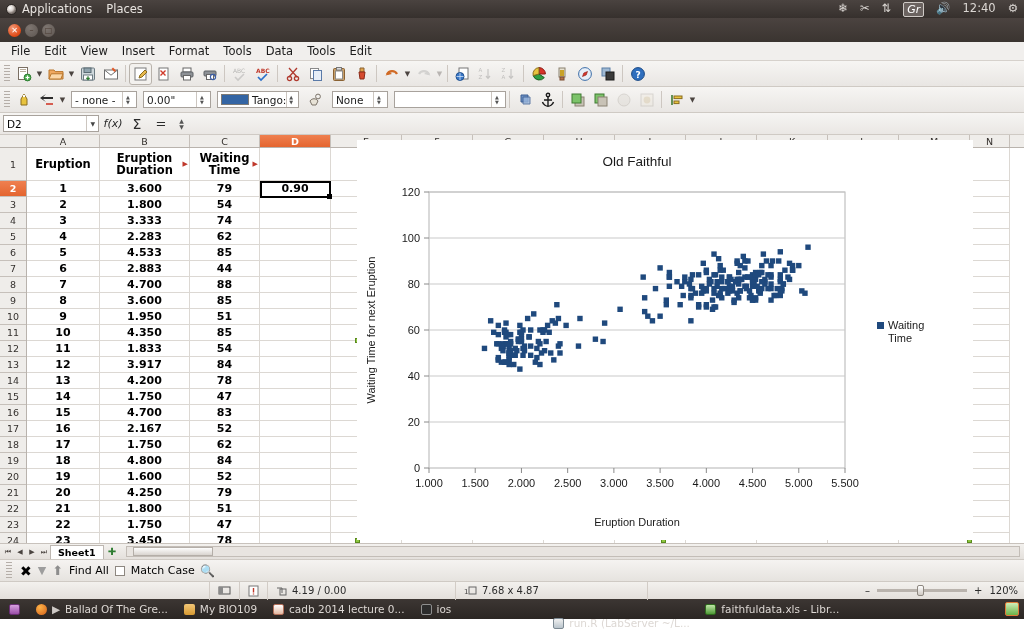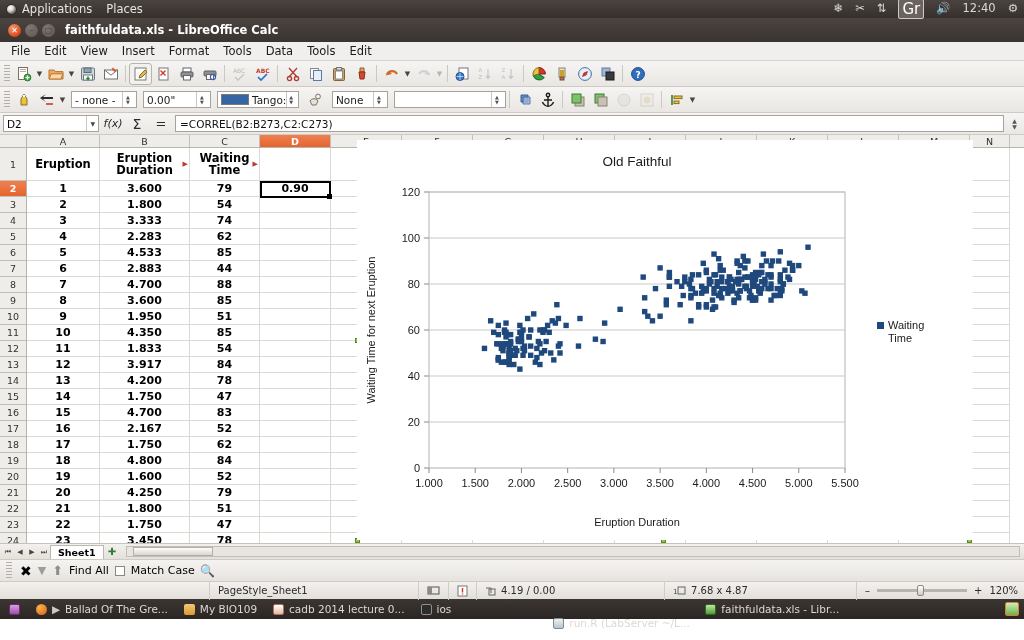--- a/index.html
+++ b/index.html
@@ -9,22 +9,22 @@
 
   
   #unity-panel { height:18px; background:linear-gradient(#4a4340,#36302d);
     display:flex; align-items:center; color:#e8e4e0; font-size:11.5px; padding:0 6px; }
   #unity-panel .pitem { margin-right:14px; display:flex; align-items:center; gap:5px; }
   .ubtn-circle { width:11px; height:11px; border-radius:50%;
     background:radial-gradient(circle at 35% 32%,#fff 0%,#d9d2cd 38%,#8a817c 60%,#4a4340 100%);
     border:1px solid #2c2724; display:inline-block; }
   #tray { margin-left:auto; display:flex; align-items:center; gap:12px; font-size:11.5px; }
   #tray .ico { opacity:.92; display:inline-block; line-height:1; }
-  .gr-box { border:1px solid #cfcac6; padding:0 3px; border-radius:2px; font-size:15px;
-    background:#6b6360; color:#fff; }
+  .gr-box { border:1px solid #cfcac6; padding:0 3px; border-radius:2px; font-size:11px;
+    background:#6b6360; color:#fff;font-style:italic; }
 
   
   #titlebar { height:24px; background:linear-gradient(#4b4340,#3a3430);
     display:flex; align-items:center; padding:0 8px; color:#fff; }
   .wbtns { display:flex; gap:4px; margin-right:10px; }
   .wb { width:13px; height:13px; border-radius:50%; display:flex; align-items:center;
     justify-content:center; font-size:8px; color:#4a3b33; }
   .wb.close { background:radial-gradient(circle at 35% 30%,#f29a78,#df4814 70%); color:#fff; }
   .wb.min { background:radial-gradient(circle at 35% 30%,#7e7671,#5d5550); }
   .wb.max { background:radial-gradient(circle at 35% 30%,#7e7671,#5d5550); }
@@ -159,21 +159,20 @@
     <span class="ico">⚙</span>
   </span>
 </div>
 
 <div id="titlebar">
   <span class="wbtns">
     <span class="wb close">✕</span>
     <span class="wb min">–</span>
     <span class="wb max">□</span>
   </span>
-  <span id="wtitle">faithfuldata.xls - LibreOffice Calc</span>
 </div>
 
 <div id="menubar">
   <span class="mi">File</span>
   <span class="mi">Edit</span>
   <span class="mi">View</span>
   <span class="mi">Insert</span>
   <span class="mi">Format</span>
   <span class="mi">Tools</span>
   <span class="mi">Data</span>
@@ -446,23 +445,20 @@
 </div>
 
 <div id="formulabar">
   <div id="namebox">
     <span>D2</span>
     <span class="spin">▼</span>
   </div>
   <div class="fbtn" style="font-style:italic;font-size:11px;">f(x)</div>
   <div class="fbtn" style="font-size:14px;">Σ</div>
   <div class="fbtn" style="font-size:13px;">=</div>
-  <div id="inputline">
-    <span>=CORREL(B2:B273,C2:C273)</span>
-  </div>
   <div id="fb-right">▲<br>▼</div>
 </div>
 
 <div id="gridwrap">
 
   <div id="colhdr">
     <div class="corner"></div>
     <div class="ch" style="width:73px">A</div>
     <div class="ch" style="width:90px">B</div>
     <div class="ch" style="width:70px">C</div>
@@ -1260,21 +1256,20 @@
   <span style="color:#9d9d9d;font-size:11px;">▼</span>
   <span style="color:#8d8d8d;font-size:13px;">⬆</span>
   <span>Find All</span>
   <span class="chkbox"></span>
   <span>Match Case</span>
   <span style="font-size:12px;">🔍</span>
 </div>
 
 <div id="statusbar">
   <span class="sec" style="width:210px;"></span>
-  <span class="sec" style="flex:1;justify-content:flex-start;">PageStyle_Sheet1</span>
   <span class="sec">
     <svg width="13" height="11" viewBox="0 0 13 11">
         <rect x="1" y="2" width="11" height="7" fill="none" stroke="#555"></rect>
         <rect x="1" y="2" width="4" height="7" fill="#8a8a8a"></rect>
       </svg>
   </span>
   <span class="sec">
     <svg width="11" height="12" viewBox="0 0 11 12">
         <rect x="1" y="1" width="9" height="10" fill="#fff" stroke="#777"></rect>
         <path d="M5.5 3v4.5M5.5 8.6v1" stroke="#c0392b" stroke-width="1.4"></path>

